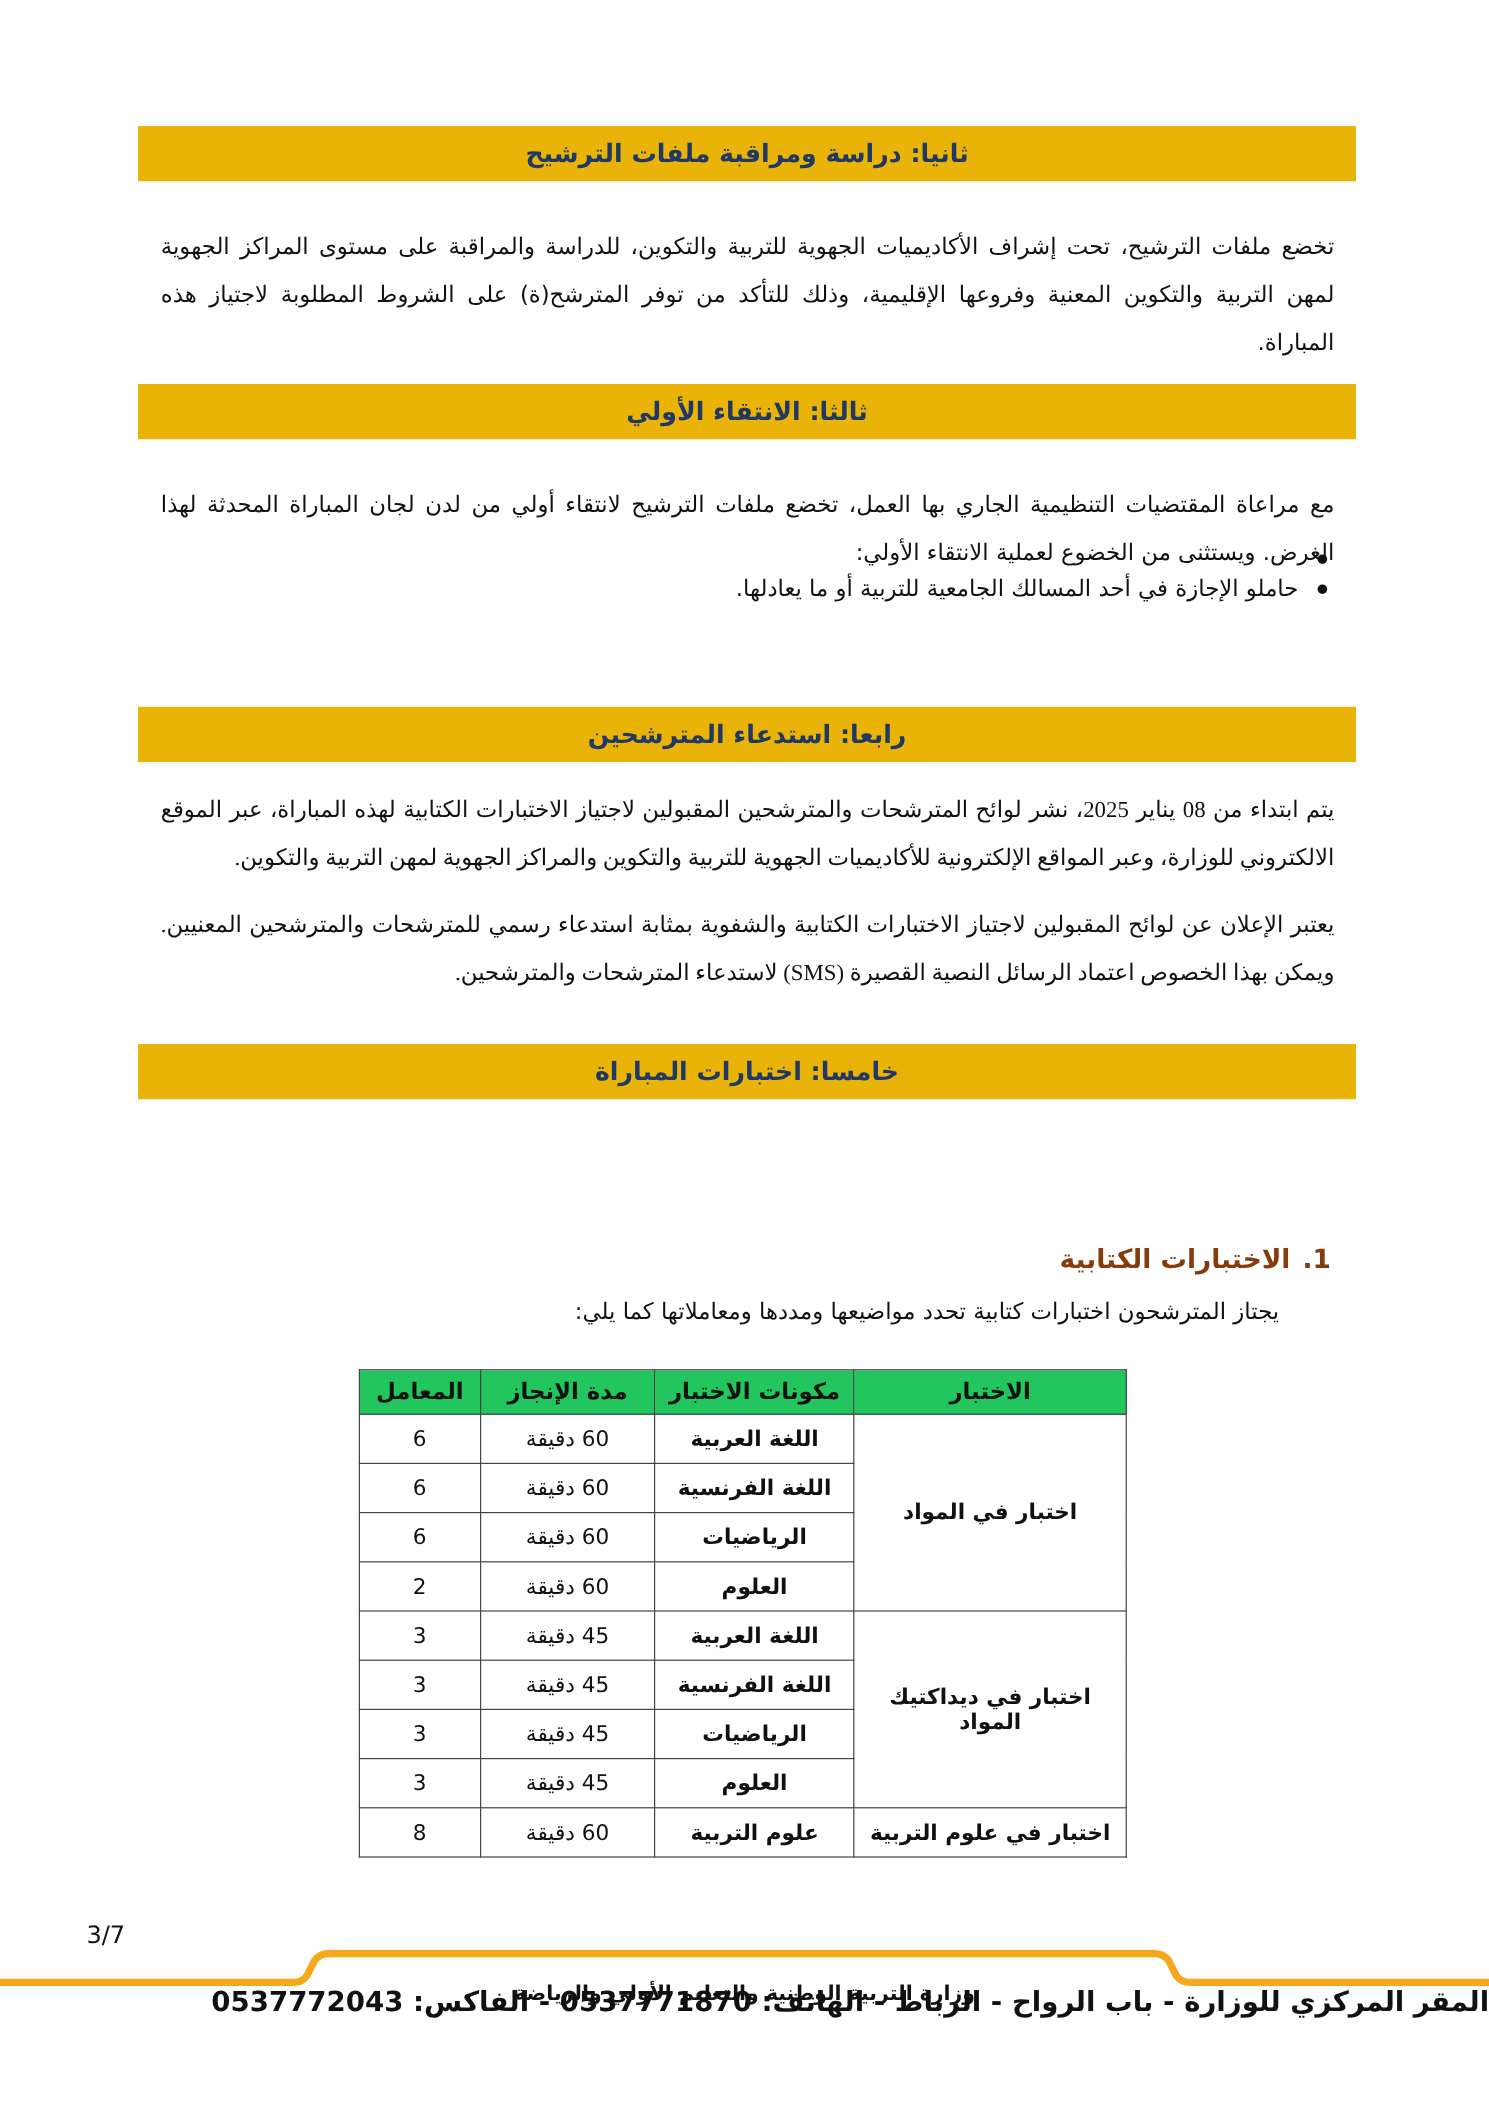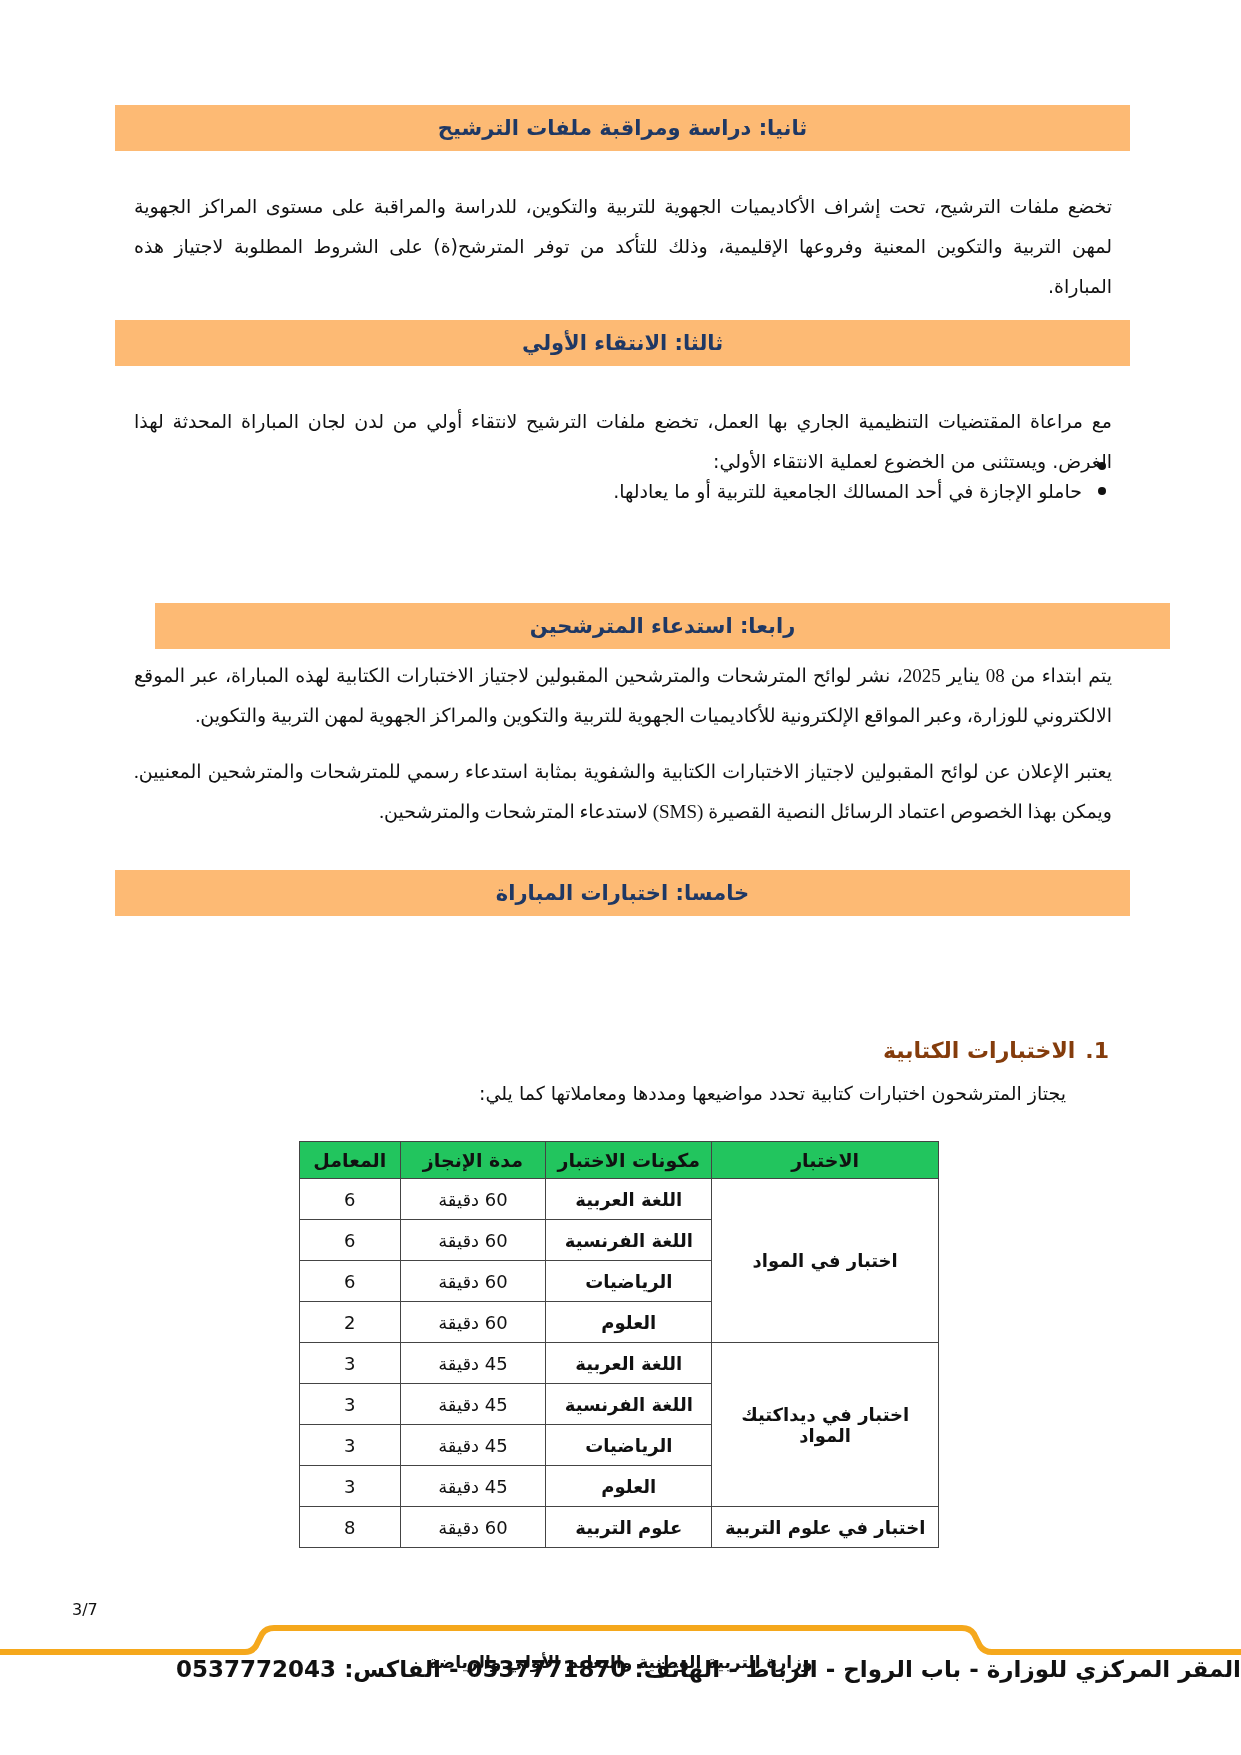--- a/index.html
+++ b/index.html
@@ -19,21 +19,21 @@
       position: absolute;
       left: 0; top: 0;
       width: 1241px;
       height: 1755px;
     }
     .section-bar {
       position: absolute;
       left: 115px;
       width: 1015px;
       height: 46px;
-      background: #fdba74;
+      background: #eab308;
       display: flex;
       align-items: center;
       justify-content: center;
       font-size: 21px;
       font-weight: bold;
       color: #1f3864;
       direction: rtl;
     }
     .para {
       position: absolute;
@@ -113,21 +113,21 @@
       height: 36px;
     }
     table.exam td.comp { font-weight: bold; width: 155px; }
     table.exam td.test { font-weight: bold; width: 218px; margin-top: 18px; }
     table.exam td.dur { width: 135px; }
     table.exam td.coef { width: 88px; font-family: "DejaVu Sans", sans-serif; }
     .page-number {
       position: absolute;
       left: 72px;
       top: 1600px;
-      font-size: 16px;
+      font-size: 20px;
       color: #111;
       direction: ltr;
     }
     .footer-line {
       position: absolute;
       left: 0;
       top: 1620px;
       width: 1241px;
       height: 40px;
     }
@@ -171,21 +171,21 @@
   <ul class="bullets" style="top:462px;">
     <li>
       <span class="bullet-dot"></span>
     </li>
     <li>
       <span class="bullet-dot"></span>
       <span>حاملو الإجازة في أحد المسالك الجامعية للتربية أو ما يعادلها.</span>
     </li>
   </ul>
 
-  <div class="section-bar" style="top:603px;margin-left:40px;">
+  <div class="section-bar" style="top:589px;">
     <span>رابعا: استدعاء المترشحين</span>
   </div>
   <div class="para" style="top:640px;font-family:Liberation Serif, serif;">
     <p>يتم ابتداء من 08 يناير 2025، نشر لوائح المترشحات والمترشحين المقبولين لاجتياز الاختبارات الكتابية لهذه المباراة، عبر الموقع الالكتروني للوزارة، وعبر المواقع الإلكترونية للأكاديميات الجهوية للتربية والتكوين والمراكز الجهوية لمهن التربية والتكوين.</p>
     <p>يعتبر الإعلان عن لوائح المقبولين لاجتياز الاختبارات الكتابية والشفوية بمثابة استدعاء رسمي للمترشحات والمترشحين المعنيين. ويمكن بهذا الخصوص اعتماد الرسائل النصية القصيرة (SMS) لاستدعاء المترشحات والمترشحين.</p>
   </div>
 
   <div class="section-bar" style="top:870px;">
     <span>خامسا: اختبارات المباراة</span>
   </div>

